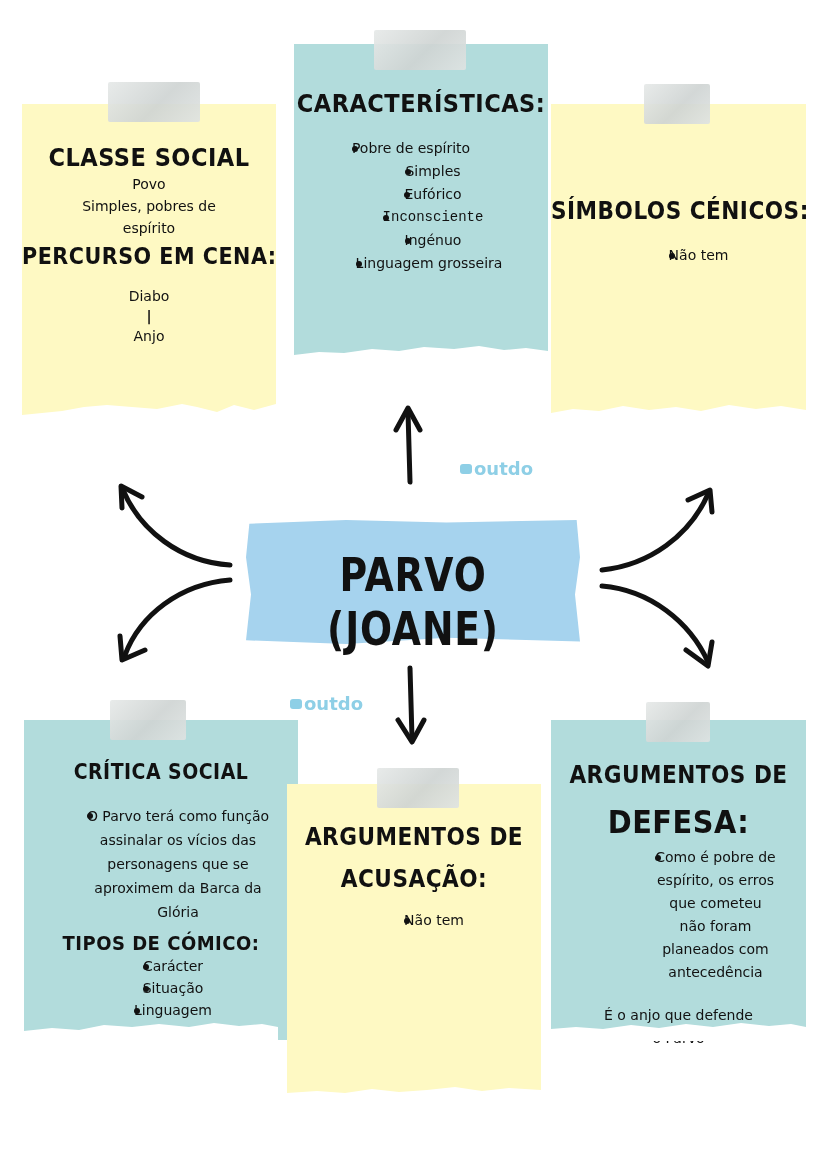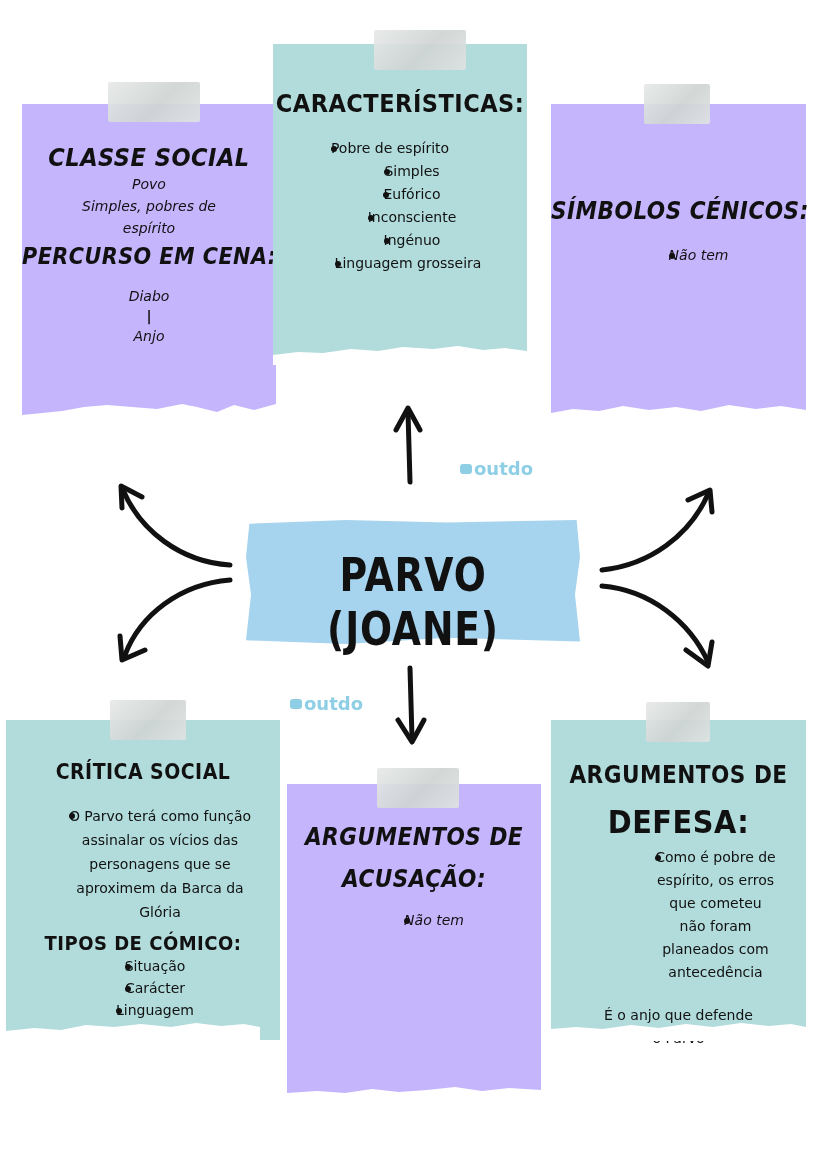--- a/index.html
+++ b/index.html
@@ -1,19 +1,19 @@
 <!DOCTYPE html>
 <html><head>
 <meta charset="utf-8">
 <style>
   html,body{margin:0;padding:0;}
   body{width:828px;height:1171px;background:#ffffff;position:relative;overflow:hidden;
        font-family:"DejaVu Sans", sans-serif;color:#111;}
   .card{position:absolute;box-sizing:border-box;text-align:center;}
-  .card.blue{background:#c4b5fd;font-style:italic;}
+  .card.blue{background:#fef9c3;}
   .card.teal{background:#b2dcdc;}
   .card .torn{position:absolute;left:0;right:0;bottom:-1px;height:22px;}
   .tape{position:absolute;width:92px;height:40px;background:linear-gradient(135deg,#e6e9e8,#cfd4d3 55%,#dfe3e2);
         opacity:.92;border-radius:2px;}
   .h{font-family:"DejaVu Sans Condensed","DejaVu Sans", sans-serif;font-weight:bold;
      letter-spacing:0.5px;line-height:1.15;margin:0;}
   .t{font-size:14px;line-height:22px;margin:0;}
   ul.b{list-style:none;margin:0;padding:0;}
   ul.b li{position:relative;font-size:14px;line-height:23px;}
   ul.b li::before{content:"";position:absolute;width:6px;height:6px;border-radius:50%;background:#111;top:9px;}
@@ -67,27 +67,27 @@
     <p class="t">Diabo</p>
     <p class="t" style="font-weight:bold;line-height:18px;">|</p>
     <p class="t">Anjo</p>
   </div>
   <svg class="torn" viewBox="0 0 254 22" preserveAspectRatio="none">
       <path d="M0 22 L0 14 L20 12 L40 10 L62 6 L85 4 L110 6 L135 8 L160 3 L175 6 L195 11 L212 4 L232 9 L254 3 L254 22 Z" fill="#fff"></path>
     </svg>
 </div>
 <div class="tape" style="left:108px;top:82px;"></div>
 
-<div class="card teal" style="left:273px;top:44px;width:254px;height:320px;">
+<div class="card teal" style="left:294px;top:44px;width:254px;height:320px;">
   <div class="h" style="font-size:25px;margin-top:46px;">CARACTERÍSTICAS:</div>
   <ul class="b" style="margin-top:18px;">
     <li style="padding-right:20px;">Pobre de espírito</li>
     <li style="padding-left:44px;padding-right:20px;">Simples</li>
     <li style="padding-left:44px;padding-right:20px;">Eufórico</li>
-    <li style="padding-left:44px;padding-right:20px;">Inconsciente</li>
+    <li style="padding-left:44px;padding-right:20px;font-family:Liberation Mono, monospace;">Inconsciente</li>
     <li style="padding-left:44px;padding-right:20px;">Ingénuo</li>
     <li style="padding-left:44px;padding-right:28px;">Linguagem grosseira</li>
   </ul>
   <svg class="torn" viewBox="0 0 254 22" preserveAspectRatio="none">
       <path d="M0 22 L0 12 L25 9 L50 10 L78 6 L105 8 L130 4 L160 6 L185 3 L210 7 L232 5 L254 8 L254 22 Z" fill="#fff"></path>
     </svg>
 </div>
 <div class="tape" style="left:374px;top:30px;"></div>
 
 <div class="card blue" style="left:551px;top:104px;width:255px;height:318px;">
@@ -104,29 +104,29 @@
 <div class="center-tape"></div>
 <div class="center-title">PARVO (JOANE)</div>
 
 <div class="watermark" style="left:460px;top:458px;">
   <span class="logo"></span><span>outdo</span>
 </div>
 <div class="watermark" style="left:290px;top:693px;">
   <span class="logo"></span><span>outdo</span>
 </div>
 
-<div class="card teal" style="left:6px;top:720px;width:274px;height:320px;">
+<div class="card teal" style="left:24px;top:720px;width:274px;height:320px;">
   <div class="h" style="font-size:21px;margin-top:40px;">CRÍTICA SOCIAL</div>
   <ul class="b" style="margin-top:8px;">
     <li style="padding:0 18px 0 52px;line-height:24px;margin-top:20px;">O Parvo terá como função assinalar os vícios das personagens que se aproximem da Barca da Glória</li>
   </ul>
   <div class="h" style="font-size:20px;margin-top:8px;">TIPOS DE CÓMICO:</div>
   <ul class="b">
+    <li style="padding-left:24px;line-height:22px;">Carácter</li>
     <li style="padding-left:24px;line-height:22px;">Situação</li>
-    <li style="padding-left:24px;line-height:22px;">Carácter</li>
     <li style="padding-left:24px;line-height:22px;">Linguagem</li>
   </ul>
   <svg class="torn" viewBox="0 0 254 22" preserveAspectRatio="none">
       <path d="M0 22 L0 12 L28 9 L55 11 L80 6 L108 8 L135 5 L165 8 L190 4 L215 7 L238 5 L254 8 L254 22 Z" fill="#fff"></path>
     </svg>
 </div>
 <div class="tape" style="left:110px;top:700px;width:76px;"></div>
 
 <div class="card blue" style="left:287px;top:784px;width:254px;height:320px;">
   <div class="h" style="font-size:24px;margin-top:40px;">ARGUMENTOS DE</div>

